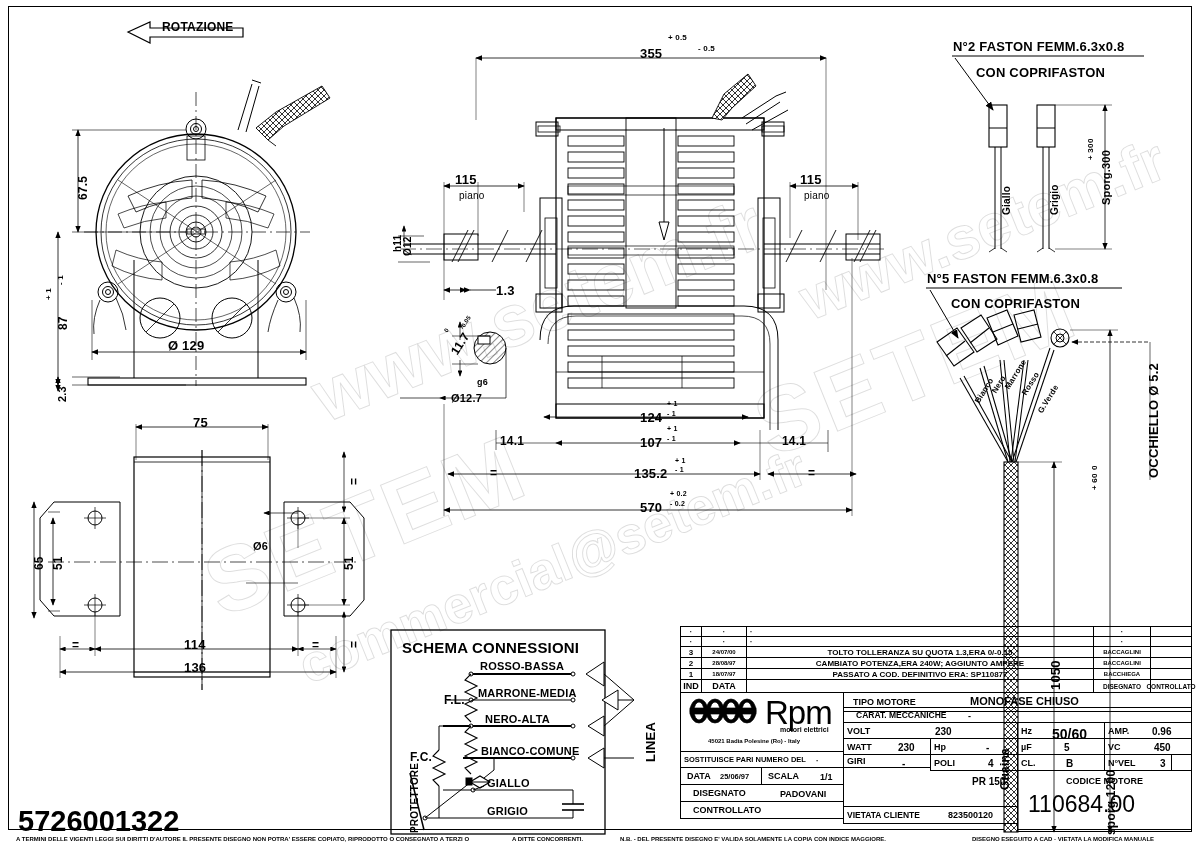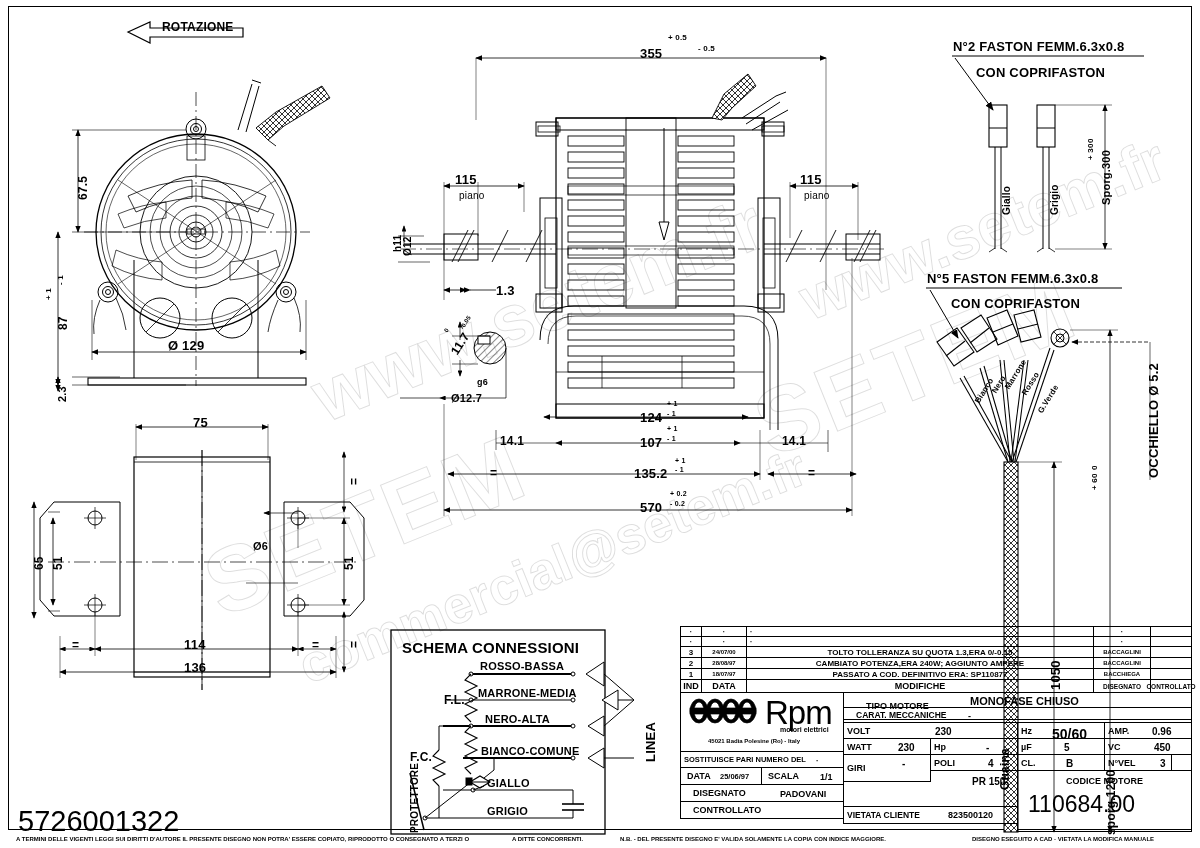--- a/index.html
+++ b/index.html
@@ -20,21 +20,21 @@
   .rot90{transform:rotate(-90deg);transform-origin:0 0;}
   .rot45{transform:rotate(-58deg);transform-origin:0 0;}
   svg{position:absolute;left:0;top:0;overflow:visible;}
   
   .wm{position:absolute;color:#000;opacity:.13;font-weight:bold;white-space:nowrap;
       -webkit-text-stroke:1px #000;color:transparent;}
   .cell{position:absolute;box-sizing:border-box;border:1px solid #000;display:flex;align-items:center;font-size:9px;font-weight:bold;padding:0 3px;}
   .cell.c{justify-content:center;}
   .bignum{font-size:23px;font-weight:normal;}
   .footnote{position:absolute;font-size:6px;font-weight:bold;white-space:nowrap;}
-  .dnum{position:absolute;font-size:29px;font-weight:normal;letter-spacing:0px;}
+  .dnum{position:absolute;font-size:29px;font-weight:bold;letter-spacing:0px;}
   .rpm{font-size:33px;font-weight:normal;letter-spacing:-1px;}
 </style>
 </head>
 <body>
 
 <div id="sheet">
   <div class="brd"></div>
 
   <div class="wm" style="left:300px;top:360px;font-size:74px;transform:rotate(-22deg);transform-origin:0 0;">www.setem.fr</div>
   <div class="wm" style="left:190px;top:540px;font-size:92px;transform:rotate(-22deg);transform-origin:0 0;letter-spacing:4px;">SETEM</div>
@@ -574,21 +574,20 @@
     <div class="cell c" style="left:470px;top:31px;width:42px;height:12px;font-size:6px;"></div>
 
     <div class="cell c" style="left:0;top:42px;width:22px;height:12px;font-size:8px;">1</div>
     <div class="cell c" style="left:21px;top:42px;width:46px;height:12px;font-size:6px;">18/07/97</div>
     <div class="cell c" style="left:66px;top:42px;width:348px;height:12px;font-size:8px;">PASSATO A COD. DEFINITIVO ERA: SP110877</div>
     <div class="cell c" style="left:413px;top:42px;width:58px;height:12px;font-size:6px;">BACCHIEGA</div>
     <div class="cell c" style="left:470px;top:42px;width:42px;height:12px;font-size:6px;"></div>
 
     <div class="cell c" style="left:0;top:53px;width:22px;height:14px;font-size:9px;">IND</div>
     <div class="cell c" style="left:21px;top:53px;width:46px;height:14px;font-size:9px;">DATA</div>
-    <div class="cell c" style="left:66px;top:53px;width:348px;height:14px;font-size:9px;">MODIFICHE</div>
     <div class="cell c" style="left:413px;top:53px;width:58px;height:14px;font-size:6.5px;">DISEGNATO</div>
     <div class="cell c" style="left:470px;top:53px;width:42px;height:14px;font-size:6.5px;">CONTROLLATO</div>
   </div>
 
   <div class="abs" style="left:680px;top:692px;width:512px;height:140px;">
 
     <div class="cell" style="left:0;top:0;width:164px;height:60px;border-bottom:none;"></div>
     <div class="abs" style="left:8px;top:6px;width:72px;height:26px;">
       <svg width="72" height="26">
         <g stroke="#000" fill="none" stroke-width="0.7">
@@ -614,21 +613,21 @@
     <div class="cell" style="left:0;top:75px;width:82px;height:18px;font-size:9px;padding-left:6px;">DATA</div>
     <div class="abs" style="left:40px;top:80px;font-size:7.5px;font-weight:bold;">25/06/97</div>
     <div class="cell" style="left:81px;top:75px;width:83px;height:18px;font-size:9px;padding-left:6px;">SCALA</div>
     <div class="abs" style="left:140px;top:80px;font-size:9px;font-weight:bold;">1/1</div>
 
     <div class="cell" style="left:0;top:92px;width:164px;height:18px;font-size:9px;padding-left:12px;">DISEGNATO</div>
     <div class="abs" style="left:100px;top:97px;font-size:9px;font-weight:bold;">PADOVANI</div>
 
     <div class="cell" style="left:0;top:109px;width:164px;height:18px;font-size:9px;padding-left:12px;">CONTROLLATO</div>
 
-    <div class="cell" style="left:163px;top:0;width:349px;height:28px;font-size:9px;padding-left:22px;">TIPO MOTORE</div>
+    <div class="cell" style="left:163px;top:0;width:349px;height:20px;font-size:9px;padding-left:9px;">TIPO MOTORE</div>
     <div class="abs" style="left:290px;top:3px;font-size:11px;font-weight:bold;">MONOFASE CHIUSO</div>
 
     <div class="cell" style="left:163px;top:15px;width:349px;height:16px;font-size:8.5px;padding-left:12px;">CARAT. MECCANICHE</div>
     <div class="abs" style="left:288px;top:19px;font-size:9px;font-weight:bold;">-</div>
 
     <div class="cell" style="left:163px;top:30px;width:175px;height:17px;font-size:9px;">VOLT</div>
     <div class="abs" style="left:255px;top:34px;font-size:10px;font-weight:bold;">230</div>
     <div class="cell" style="left:337px;top:30px;width:88px;height:17px;font-size:9px;">Hz</div>
     <div class="abs" style="left:372px;top:34px;font-size:14px;font-weight:bold;">50/60</div>
     <div class="cell" style="left:424px;top:30px;width:88px;height:17px;font-size:9px;">AMP.</div>
@@ -636,21 +635,21 @@
 
     <div class="cell" style="left:163px;top:46px;width:88px;height:17px;font-size:9px;">WATT</div>
     <div class="abs" style="left:218px;top:50px;font-size:10px;font-weight:bold;">230</div>
     <div class="cell" style="left:250px;top:46px;width:88px;height:17px;font-size:9px;">Hp</div>
     <div class="abs" style="left:306px;top:50px;font-size:10px;font-weight:bold;">-</div>
     <div class="cell" style="left:337px;top:46px;width:88px;height:17px;font-size:9px;">µF</div>
     <div class="abs" style="left:384px;top:50px;font-size:10px;font-weight:bold;">5</div>
     <div class="cell" style="left:424px;top:46px;width:88px;height:17px;font-size:9px;">VC</div>
     <div class="abs" style="left:474px;top:50px;font-size:10px;font-weight:bold;">450</div>
 
-    <div class="cell" style="left:163px;top:62px;width:88px;height:28px;font-size:9px;">GIRI</div>
+    <div class="cell" style="left:163px;top:62px;width:88px;height:14px;font-size:9px;">GIRI</div>
     <div class="abs" style="left:222px;top:66px;font-size:10px;font-weight:bold;">-</div>
     <div class="cell" style="left:250px;top:62px;width:88px;height:17px;font-size:9px;">POLI</div>
     <div class="abs" style="left:308px;top:66px;font-size:10px;font-weight:bold;">4</div>
     <div class="cell" style="left:337px;top:62px;width:88px;height:17px;font-size:9px;">CL.</div>
     <div class="abs" style="left:386px;top:66px;font-size:10px;font-weight:bold;">B</div>
     <div class="cell" style="left:424px;top:62px;width:68px;height:17px;font-size:9px;">N°VEL</div>
     <div class="abs" style="left:480px;top:66px;font-size:10px;font-weight:bold;">3</div>
 
     <div class="abs" style="left:292px;top:84px;font-size:10px;font-weight:bold;">PR 150</div>
     <div class="cell" style="left:163px;top:114px;width:175px;height:18px;font-size:8.5px;">VIETATA CLIENTE</div>

